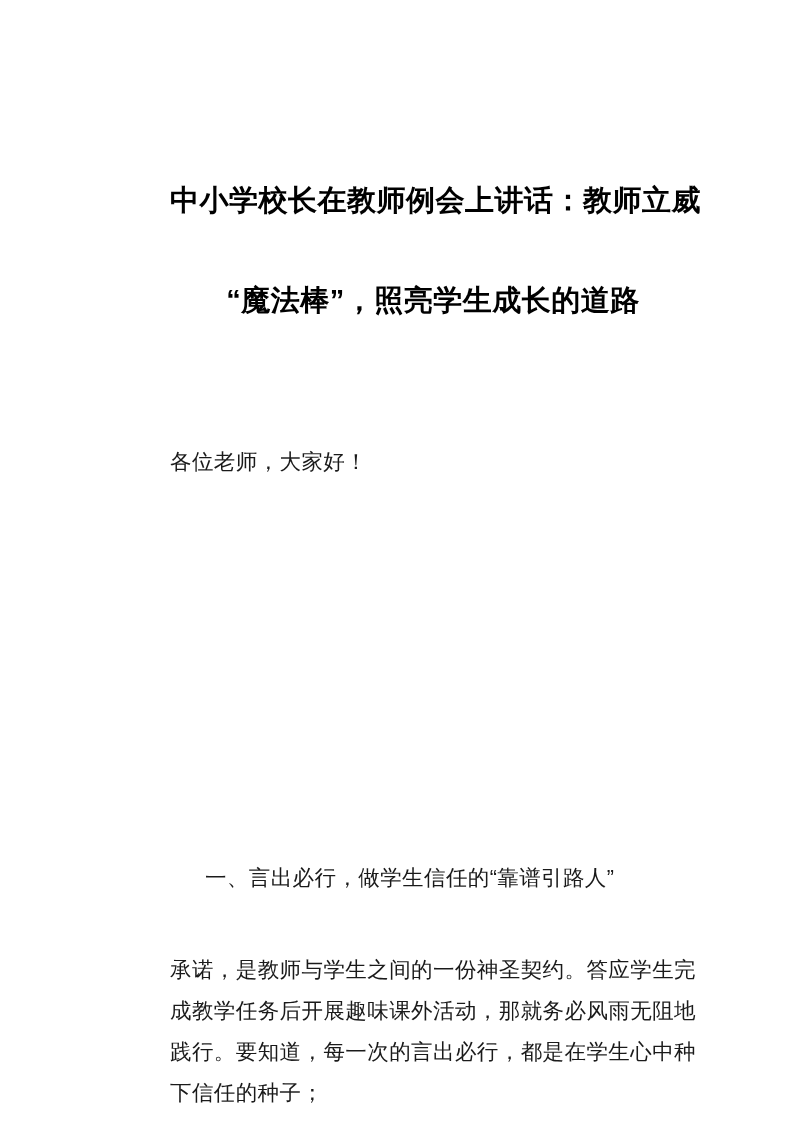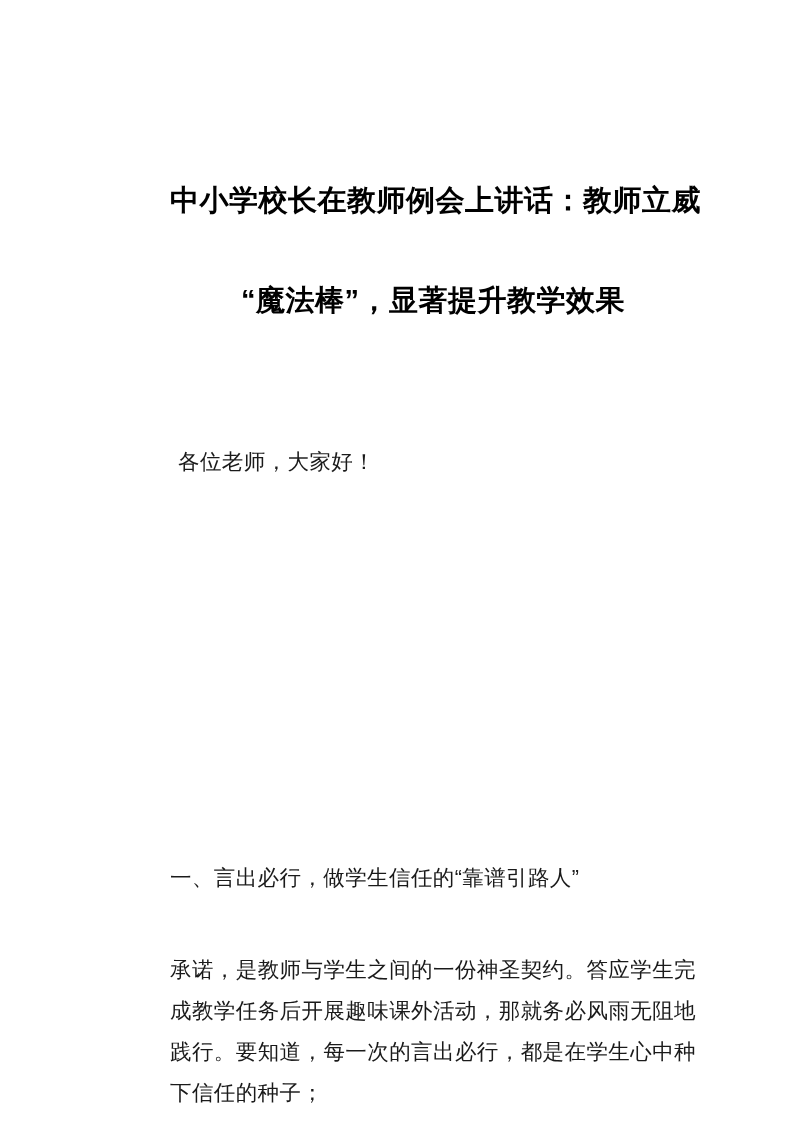--- a/index.html
+++ b/index.html
@@ -29,33 +29,33 @@
   .title-line-1 { top: 126px; }
   .title-line-2 { top: 226px; }
   .body-text {
     font-size: 21.5px;
     color: #1a1a1a;
     line-height: 41px;
     letter-spacing: 0.4px;
     text-align: justify;
     text-justify: inter-ideograph;
   }
-  .greeting      { top: 388px; margin-left: 8px; }
+  .greeting      { top: 388px; }
   .paragraph-1   { top: 472px; }
-  .section-head  { top: 804px; white-space: nowrap; text-align: left; }
+  .section-head  { top: 804px; white-space: nowrap; text-align: left; margin-left: 35px; }
   .paragraph-2   { top: 886px; margin-top: 10px; }
 </style>
 </head>
 <body>
 
 <div class="page">
 
   <div class="doc-block title-line title-line-1">中小学校长在教师例会上讲话：教师立威</div>
 
-  <div class="doc-block title-line title-line-2">“魔法棒”，显著提升教学效果</div>
+  <div class="doc-block title-line title-line-2">“魔法棒”，照亮学生成长的道路</div>
 
   <div class="doc-block body-text greeting">各位老师，大家好！</div>
 
 
   <div class="doc-block body-text section-head">一、言出必行，做学生信任的“靠谱引路人”</div>
 
   <div class="doc-block body-text paragraph-2">承诺，是教师与学生之间的一份神圣契约。答应学生完成教学任务后开展趣味课外活动，那就务必风雨无阻地践行。要知道，每一次的言出必行，都是在学生心中种下信任的种子；</div>
 
 </div>
 

